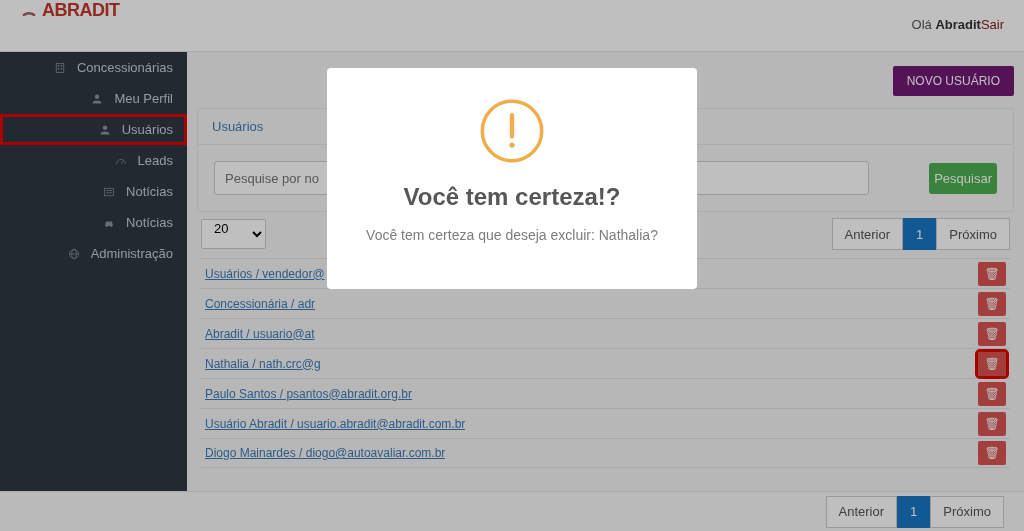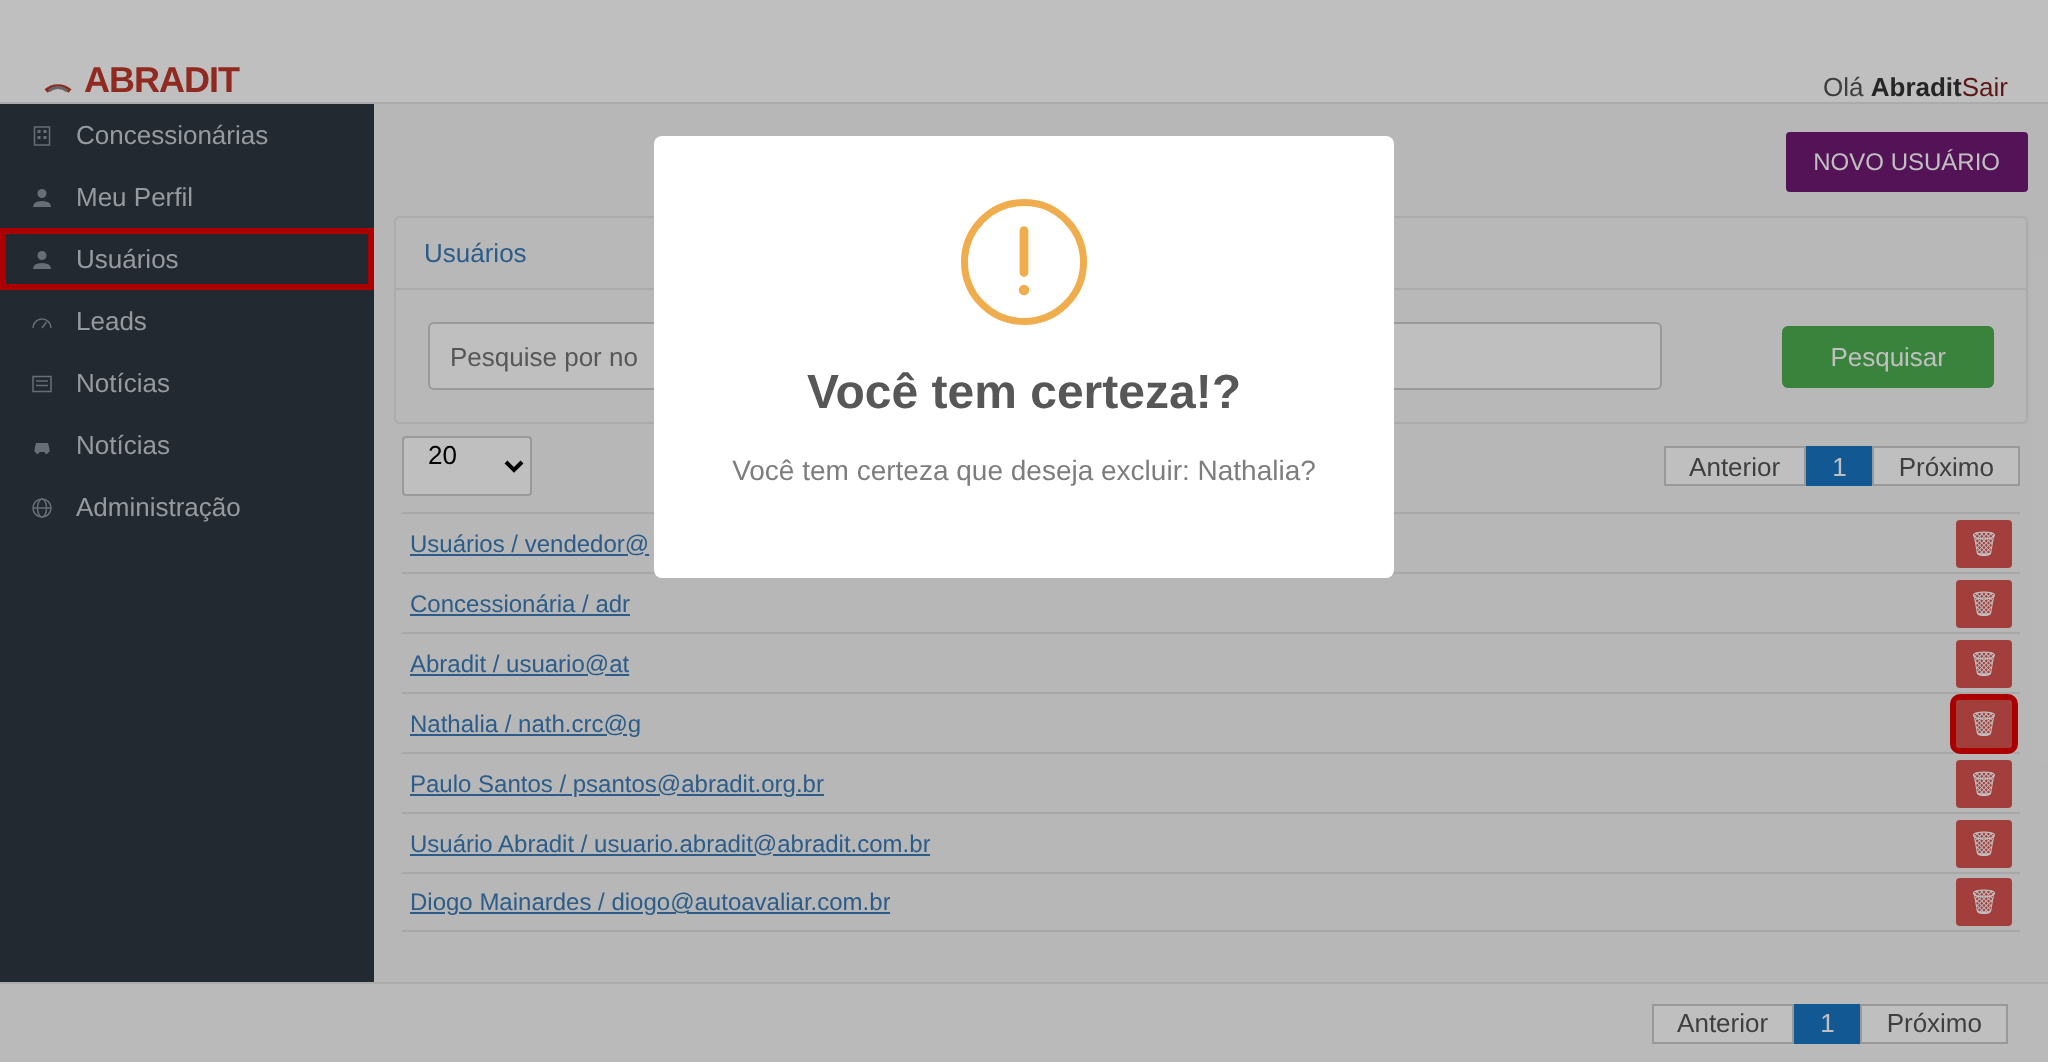--- a/index.html
+++ b/index.html
@@ -13,21 +13,21 @@
       background: #f5f5f5;
       width: 1024px;
       height: 531px;
       overflow: hidden;
       position: relative;
     }
     .topbar {
       height: 52px;
       background: #fff;
       display: flex;
-      align-items: flex-end;
+      align-items: flex-start;
       justify-content: space-between;
       padding: 0 20px;
       border-bottom: 1px solid #e5e5e5;
     }
     .logo {
       display: flex;
       align-items: center;
       gap: 4px;
     }
     .logo-arc {
@@ -63,20 +63,21 @@
       color: #c9ced3;
       height: 100%;
       font-size: 13px;
     }
     .sidebar-item {
       display: flex;
       align-items: center;
       gap: 10px;
       padding: 8px 14px;
       cursor: pointer;
+      justify-content: flex-end;
     }
     .sidebar-item.highlighted {
       outline: 3px solid #e60000;
       outline-offset: -3px;
     }
     .sidebar-icon {
       width: 14px;
       height: 14px;
       display: inline-flex;
       align-items: center;
@@ -126,21 +127,21 @@
       height: 34px;
       padding: 0 10px;
       font-size: 13px;
       background: #fff;
       color: #999;
     }
     .btn-search {
       background: #4caf50;
       border: none;
       color: #fff;
-      padding: 8px 24px;
+      padding: 8px 5px;
       border-radius: 3px;
       font-size: 13px;
       cursor: pointer;
       margin-left: 40px;
     }
     .controls-row {
       display: flex;
       align-items: center;
       justify-content: space-between;
       padding: 0 4px 8px 4px;
@@ -154,21 +155,21 @@
       font-size: 13px;
     }
     .pager {
       display: flex;
       align-items: center;
     }
     .pager button {
       border: 1px solid #ccc;
       background: #fff;
       color: #555;
-      height: 20px;
+      height: 32px;
       padding: 0 12px;
       cursor: pointer;
       font-size: 13px;
     }
     .pager button.current {
       background: #1976c4;
       color: #fff;
       border-color: #1976c4;
     }
     .data-list { padding: 0 4px; }

